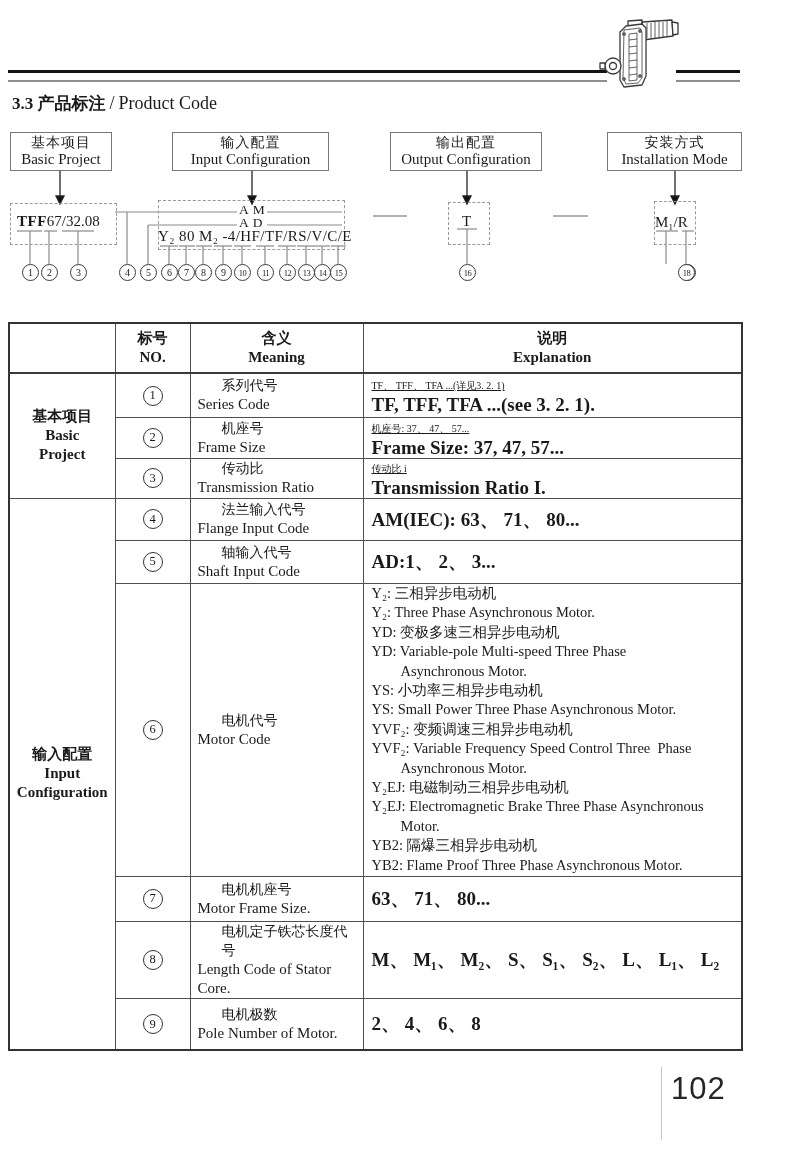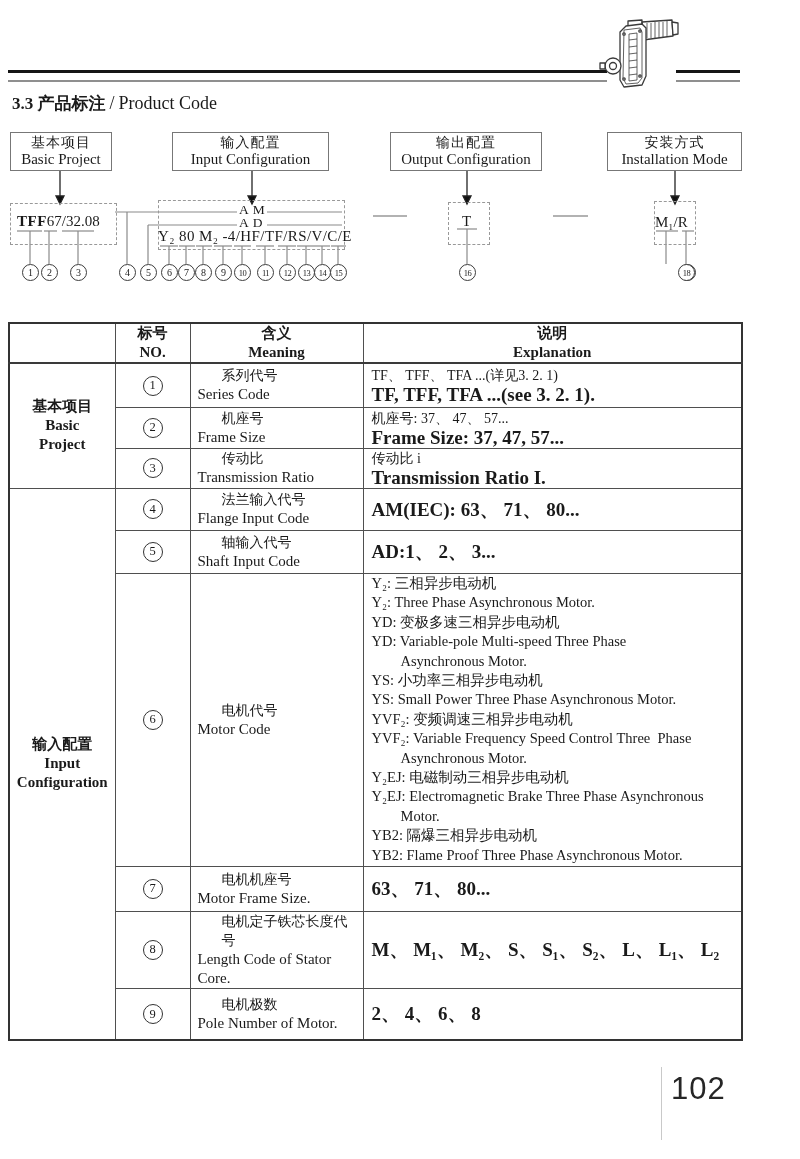--- a/index.html
+++ b/index.html
@@ -55,21 +55,21 @@
   .hz{display:block;font-size:15px;font-weight:bold;line-height:19px;text-align:center;}
   .he{display:block;font-size:15px;font-weight:bold;line-height:19px;text-align:center;}
   .group-cell{text-align:center;font-weight:bold;}
   .group-cell div{font-size:15px;line-height:19px;}
   .no-cell{text-align:center;}
   .circ{display:inline-flex;width:18px;height:18px;border:1px solid #333;border-radius:50%;
         align-items:center;justify-content:center;font-size:12.5px;background:#fff;}
   .m-cell div, .e-cell div{white-space:pre-wrap;}
   .m-cell .zh{font-size:14px;line-height:19px;margin-left:24px;}
   .m-cell .en{font-size:15px;line-height:19px;}
-  .e-cell .zh{font-size:14px;line-height:19px;}
+  .e-cell .zh{font-size:10px;line-height:19px;text-decoration:underline;}
   .e-cell .en{font-size:19px;line-height:19px;font-weight:bold;}
   .e-cell.big div{font-size:14.5px;line-height:19.4px;}
   .m-cell{padding-left:7px;}
   .e-cell{padding-left:8px;}
 
   
   .pageno-line{position:absolute;left:661px;top:1067px;width:1px;height:73px;background:#c9c9c9;}
   .pageno{position:absolute;left:671px;top:1071px;font-size:31px;letter-spacing:1px;color:#262626;
           font-family:"Liberation Sans","DejaVu Sans",sans-serif;}
 </style>
@@ -241,21 +241,21 @@
 
   <div class="tbl-wrap">
     <table>
       <colgroup>
           <col style="width:106px;">
           <col style="width:75px;">
           <col style="width:173px;">
           <col>
         </colgroup>
       <thead>
-        <tr style="height:40px;">
+        <tr style="height:50px;">
           <th></th>
           <th>
             <span class="hz">标号</span>
             <span class="he">NO.</span>
           </th>
           <th>
             <span class="hz">含义</span>
             <span class="he">Meaning</span>
           </th>
           <th>

